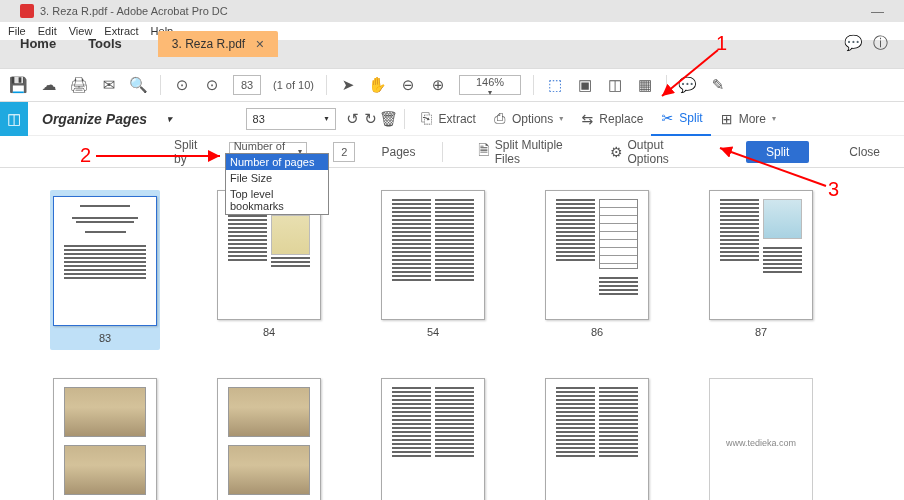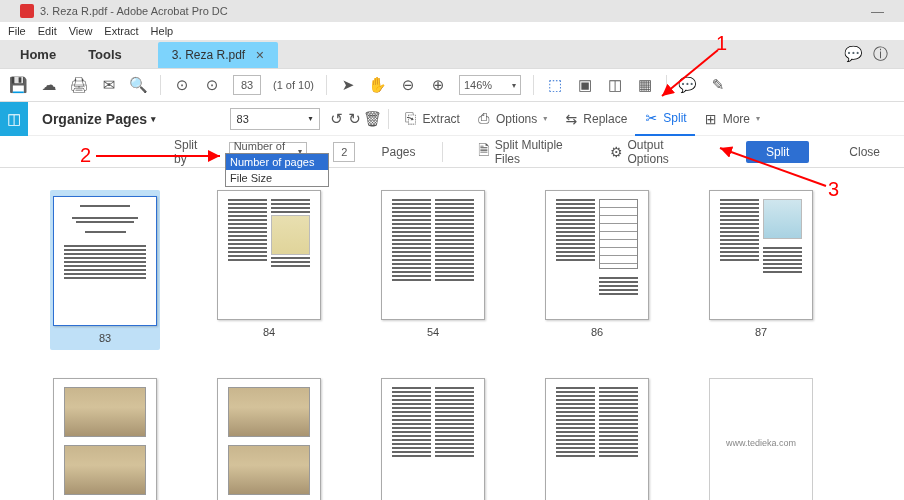--- a/index.html
+++ b/index.html
@@ -8,38 +8,38 @@
 
 .titlebar { height: 22px; display: flex; align-items: center; padding: 0 20px; background: #e5e5e5; font-size: 11px; color: #555; }
 .titlebar .app-icon { width: 14px; height: 14px; background: #d33; margin-right: 6px; border-radius: 2px; }
 .win-controls { margin-left: auto; display: flex; gap: 14px; color: #666; font-size: 13px; }
 
 
 .menubar { height: 18px; display: flex; align-items: center; gap: 12px; padding: 0 8px; font-size: 11px; color: #333; }
 .menubar span { cursor: default; }
 
 
-.tabbar { height: 28px; background: #e6e6e6; display: flex; align-items: flex-end; padding: 0 4px; }
+.tabbar { height: 28px; background: #e6e6e6; display: flex; align-items: flex-end; padding: 11px 4px; }
 .tabbar .htab { padding: 6px 16px; font-size: 13px; font-weight: 600; color: #333; cursor: default; }
-.doc-tab { background: #7dd3fc; padding: 6px 14px; font-size: 12px; display: flex; align-items: center; gap: 10px; border-top-left-radius: 2px; border-top-right-radius: 2px; margin-left: 20px; }
+.doc-tab { background: #fdba74; padding: 6px 14px; font-size: 12px; display: flex; align-items: center; gap: 10px; border-top-left-radius: 2px; border-top-right-radius: 2px; margin-left: 20px; }
 .doc-tab .x { font-size: 11px; color: #555; }
 .right-icons { margin-left: auto; display: flex; gap: 10px; padding-right: 12px; padding-bottom: 4px; color: #555; font-size: 15px; }
 
 
 .main-toolbar { height: 34px; border-top: 1px solid #ddd; border-bottom: 1px solid #ddd; display: flex; align-items: center; padding: 0 10px; gap: 12px; color: #555; }
 .main-toolbar .sep { width: 1px; height: 20px; background: #ddd; }
 .tb-btn { width: 18px; height: 18px; display: inline-flex; align-items: center; justify-content: center; font-size: 15px; color: #555; }
 .page-box { width: 28px; height: 20px; border: 1px solid #bbb; text-align: center; font-size: 11px; display: flex; align-items: center; justify-content: center; }
 .page-of { font-size: 11px; color: #555; }
-.zoom-sel { width: 62px; height: 20px; border: 1px solid #bbb; display: flex; align-items: center; justify-content: space-between; padding: 0 4px; font-size: 11px; }
+.zoom-sel { width: 62px; height: 20px; border: 1px solid #bbb; display: flex; align-items: center; justify-content: space-between; padding: 0 4px; font-size: 11px; flex-direction: column; }
 
 
 .org-toolbar { height: 34px; display: flex; align-items: center; border-bottom: 1px solid #eee; }
 .org-side { width: 28px; height: 34px; background: #1fa9e0; display: flex; align-items: center; justify-content: center; color: #fff; font-size: 15px; }
-.org-title { font-size: 14px; font-weight: 600; padding: 0 14px; display: flex; align-items: center; gap: 4px; }
+.org-title { font-size: 14px; font-weight: 600; padding: 0 14px; display: flex; align-items: center; gap: 20px; font-style: italic; }
 .org-title .caret { font-size: 9px; }
 .org-spacer { flex: 0 0 60px; }
 .org-page-sel { width: 90px; height: 22px; border: 1px solid #bbb; display: flex; align-items: center; justify-content: space-between; padding: 0 6px; font-size: 11px; margin-right: 8px; }
 .org-btn { display: flex; align-items: center; gap: 4px; padding: 0 8px; height: 34px; font-size: 12px; color: #555; }
 .org-btn.split-active { color: #1a73e8; border-bottom: 2px solid #1a73e8; }
 .org-icon { width: 16px; height: 16px; display: inline-flex; align-items: center; justify-content: center; font-size: 14px; }
 .caret-sm { font-size: 8px; color: #888; margin-left: 2px; }
 
 
 .split-toolbar { height: 32px; display: flex; align-items: center; gap: 26px; padding: 0 10px 0 174px; border-bottom: 1px solid #ddd; font-size: 12px; color: #555; position: relative; }
@@ -194,20 +194,21 @@
       <span>Output Options</span>
     </div>
   <div style="flex:1"></div>
   <div class="btn-primary">Split</div>
   <span style="padding:0 14px">Close</span>
 </div>
 
 <div class="dropdown">
   <div class="opt sel">Number of pages</div>
   <div class="opt">File Size</div>
+  <div class="opt">Top level bookmarks</div>
 </div>
 
 <div class="thumbs-area">
   <div class="thumbs-row">
     <div class="thumb selected">
       <div class="page">
         <div class="textline" style="width:60%;margin:0 auto"></div>
         <div style="height:6px"></div>
         <div class="textline" style="width:80%;margin:0 auto"></div>
         <div class="textline" style="width:70%;margin:0 auto"></div>

